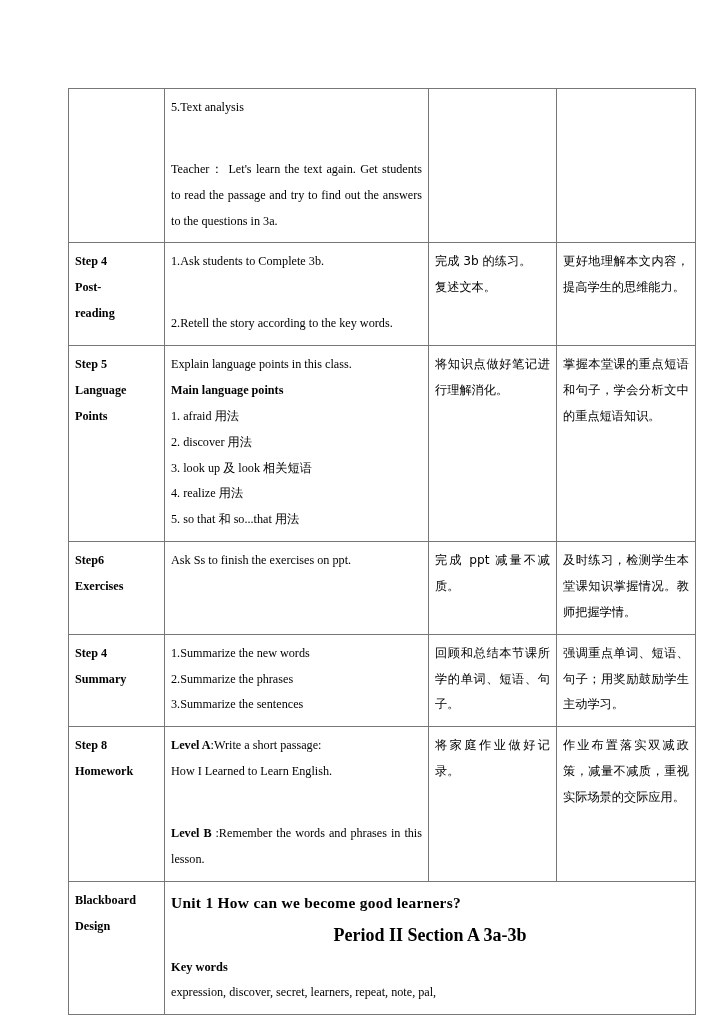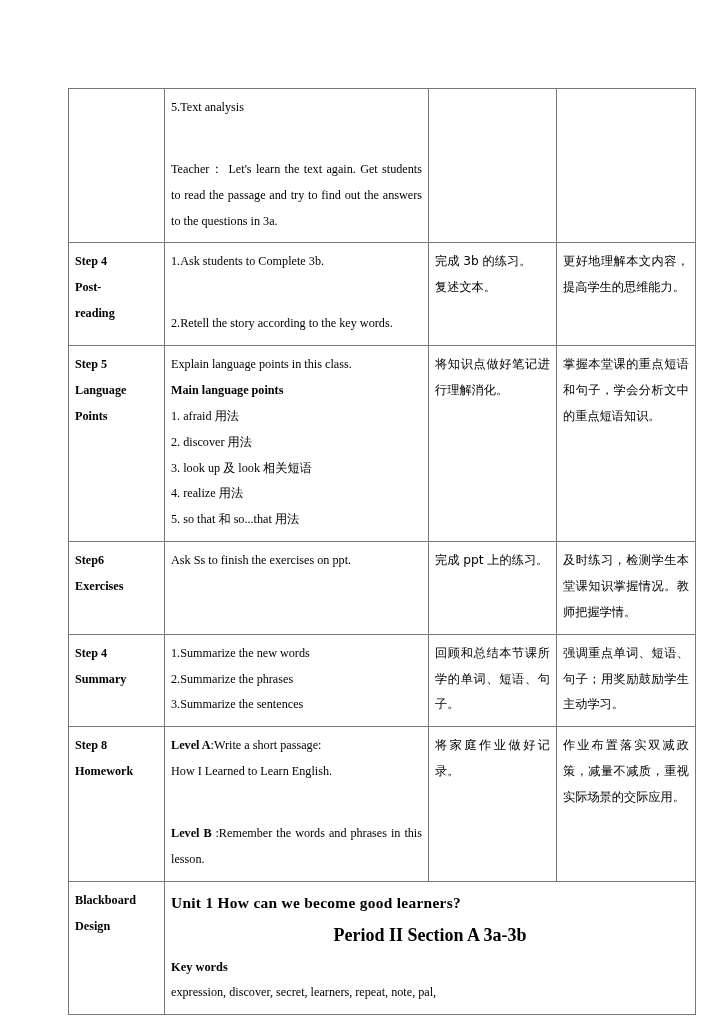--- a/index.html
+++ b/index.html
@@ -160,21 +160,21 @@
 
       <tr>
         <td class="step-label cell-pad-tall">
           <span>Step6</span>
           <span>Exercises</span>
         </td>
         <td class="eng">
           <div class="line">Ask Ss to finish the exercises on ppt.</div>
         </td>
         <td class="cn">
-          <div class="line cn-j">完成 ppt 上的练习。</div>
+          <div class="line cn-j">完成 ppt 减量不减质。</div>
         </td>
         <td class="cn">
           <div class="line cn-j">及时练习，检测学生本堂课知识掌握情况。教师把握学情。</div>
         </td>
       </tr>
 
       <tr>
         <td class="step-label">
           <span>Step 4</span>
           <span>Summary</span>

